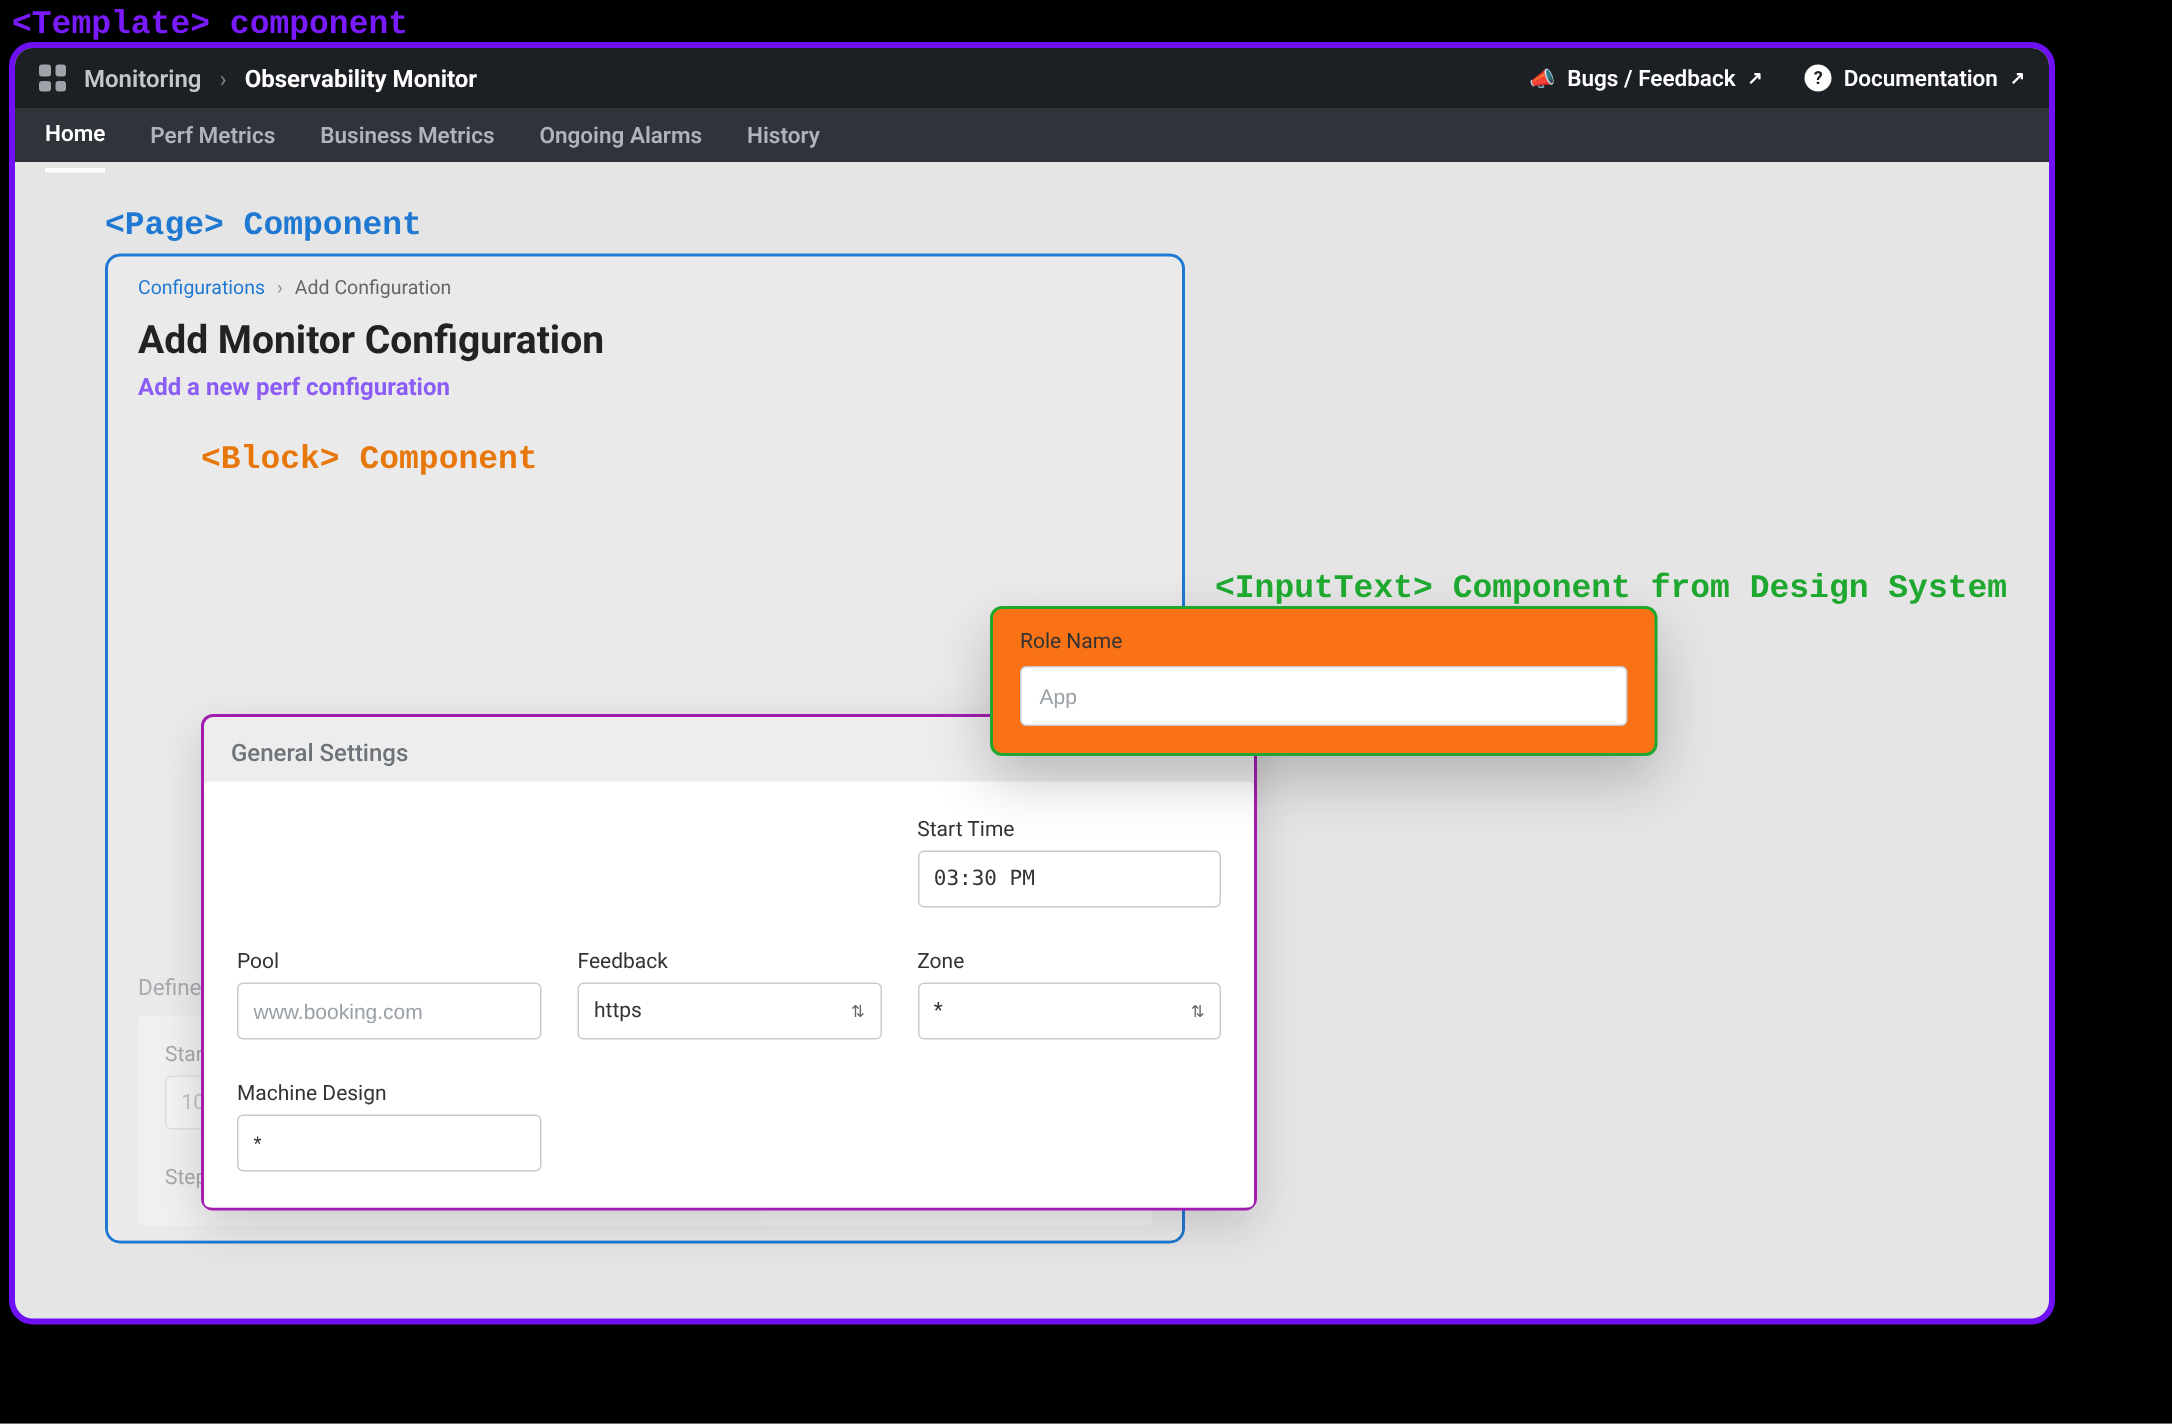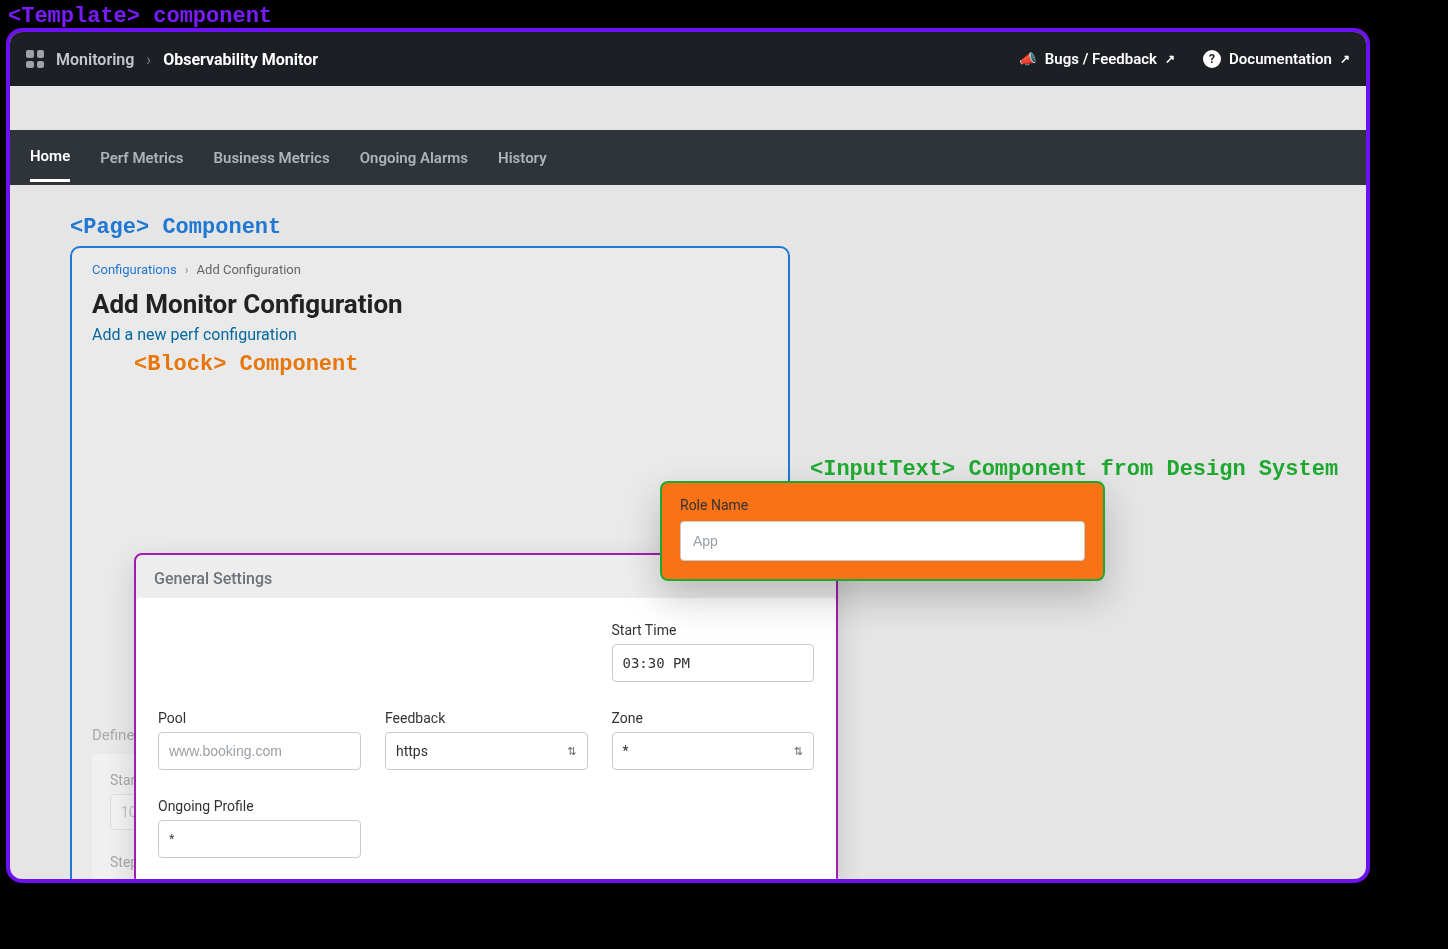--- a/index.html
+++ b/index.html
@@ -27,21 +27,21 @@
   left: 6px;
   right: 78px;
   bottom: 66px;
   border: 4px solid #6d10f2;
   border-radius: 16px;
   background: #e5e5e5;
   overflow: hidden;
 }
 .topbar {
   background: #1c1f23;
-  height: 54px;
+  height: 40px;
   display: flex;
   align-items: center;
   padding: 0 16px;
   color: #bfc4c9;
   justify-content: space-between;
 }
 .topbar-left { display: flex; align-items: center; gap: 12px; font-size: 16px; }
 .app-icon {
   width: 18px; height: 18px;
   display: grid;
@@ -51,26 +51,25 @@
 }
 .app-icon div { background: #9da3a9; border-radius: 2px; }
 .topbar .crumb-root { color: #c3c7cb; font-weight: 600; }
 .topbar .crumb-sep { color: #7a8088; }
 .topbar .crumb-leaf { color: #fff; font-weight: 700; }
 .topbar-right { display: flex; align-items: center; gap: 28px; color: #fff; font-size: 15px; font-weight:600;justify-content:space-between; }
 .topbar-right .link { display:flex; align-items:center; gap:8px; cursor:pointer; }
 .ext-icon { font-size:12px; }
 .tabbar {
   background: #2f343a;
-  height: 55px;
+  height: 36px;
   display: flex;
   align-items: center;
   gap: 30px;
   padding: 0 20px;
-  margin-top: 44px;
 }
 .tabbar .tab {
   color: #aeb4ba;
   font-size: 15px;
   font-weight: 600;
   padding: 14px 0;
   cursor: pointer;
 }
 .tabbar .tab.active {
   color: #fff;
@@ -97,21 +96,21 @@
   position: relative;
   height: 660px;
   overflow: hidden;
 }
 .page-inner { padding: 14px 20px; }
 .page-crumb { font-size: 13px; margin-bottom: 12px; display:flex; gap:8px; align-items:center;}
 .page-crumb .c1 { color: #1f78d1; }
 .page-crumb .sep { color: #8a8f95; }
 .page-crumb .c2 { color: #666; }
 .page-title { font-size: 26px; font-weight: 700; color: #222; margin-bottom: 6px; }
-.page-subtitle { font-size: 16px; color: #0369a1; font-weight:400; margin-bottom: 8px; }
+.page-subtitle { font-size: 16px; color: #8b5cf6; font-weight:700; margin-bottom: 27px; }
 .block-label {
   font-family: "Courier New", monospace;
   font-weight: bold;
   color: #e8770b;
   font-size: 22px;
   margin-left: 42px;
   margin-bottom: 4px;
 }
 .block-frame {
   position: absolute;
@@ -305,20 +304,20 @@
         </div>
         <div class="field">
           <label>Zone</label>
           <div class="sel">
             <span>*</span>
             <span class="chev">⇅</span>
           </div>
         </div>
 
         <div class="field machine">
-          <label>Ongoing Profile</label>
+          <label>Machine Design</label>
           <input class="inp" value="*" style="">
         </div>
       </div>
     </div>
 
   </div>
 </div>
 
 </body></html>

